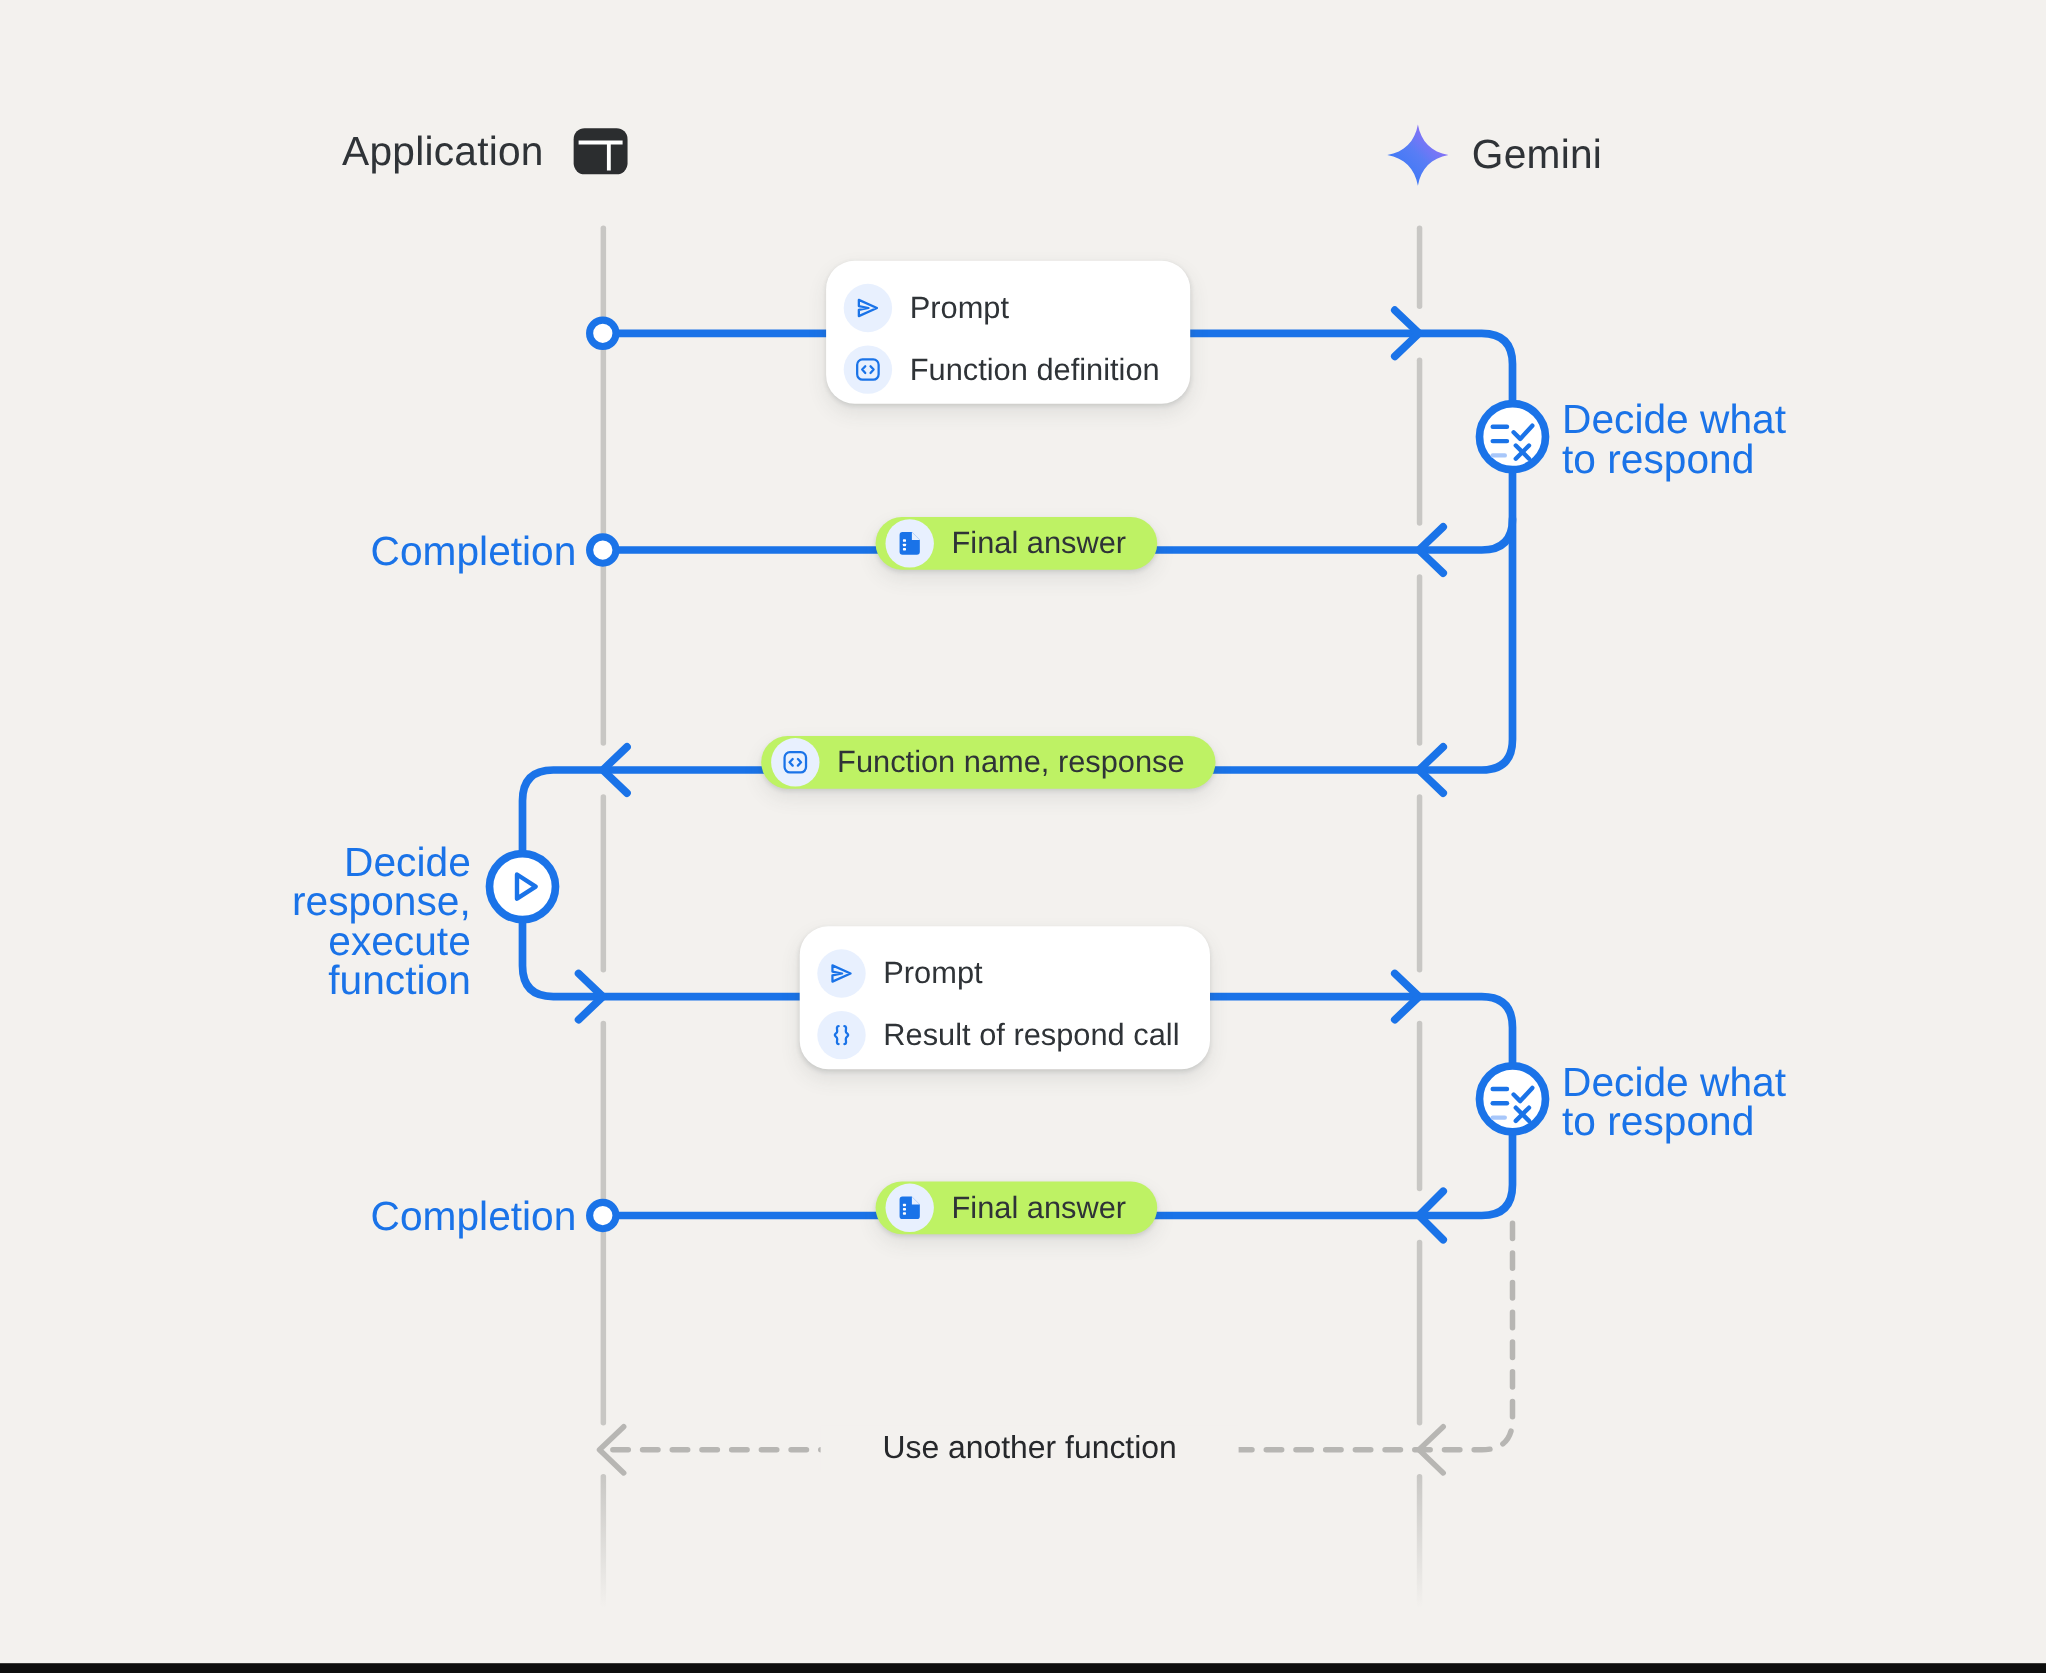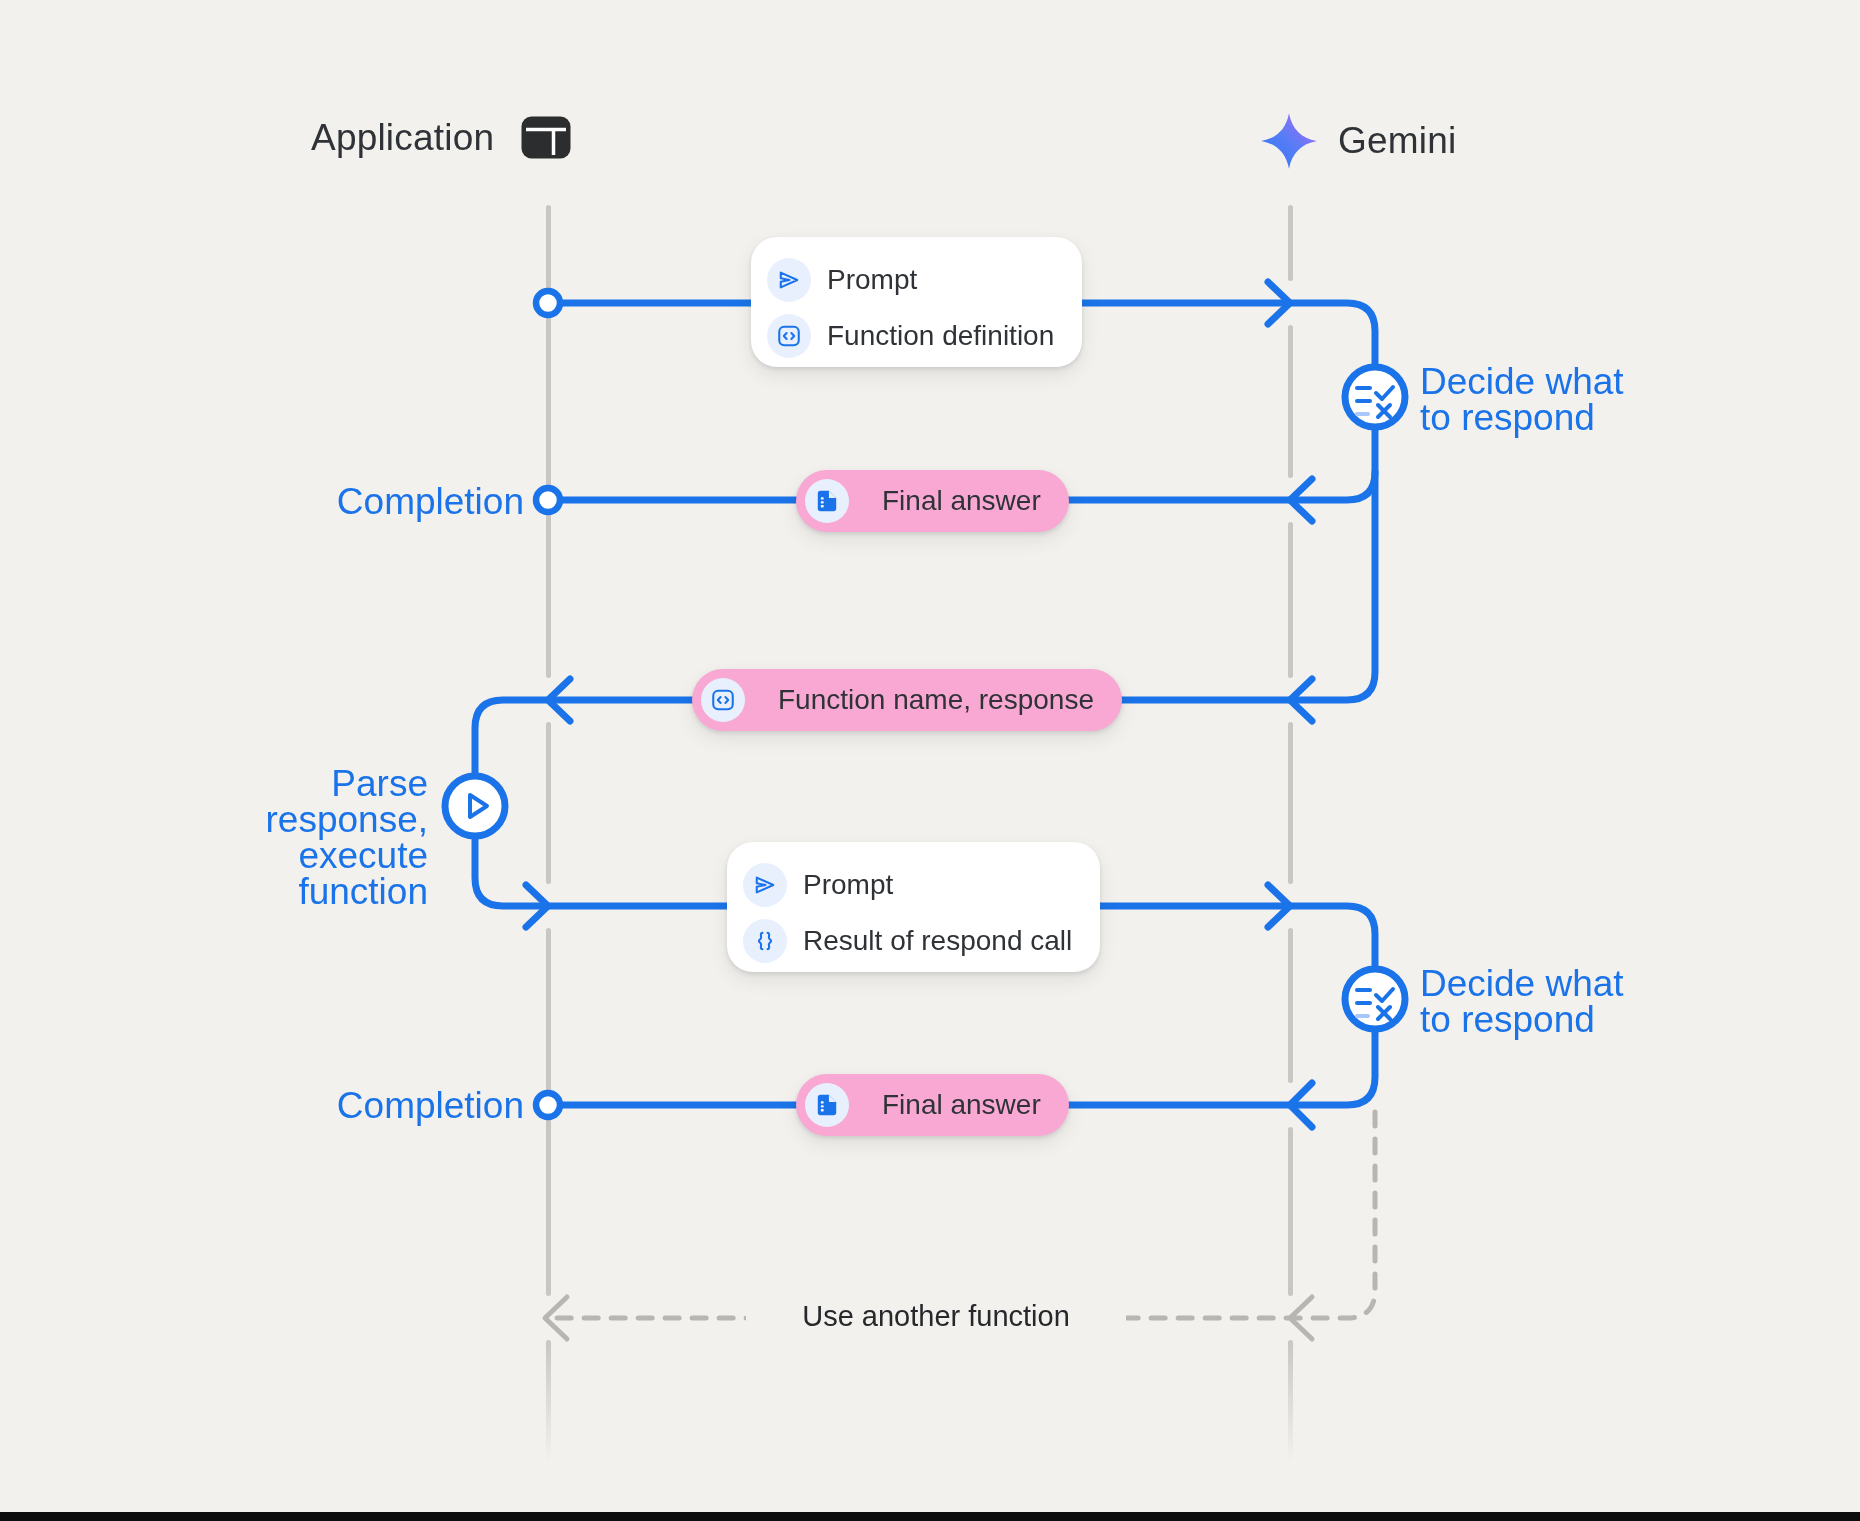--- a/index.html
+++ b/index.html
@@ -18,24 +18,24 @@
   .actor{position:absolute;display:flex;align-items:center;z-index:3;}
   .actor-label{font-size:37px;font-weight:500;color:#2f3337;letter-spacing:.2px;}
   
   .msgbox{
     position:absolute;z-index:3;background:#ffffff;border-radius:26px;
     box-shadow:0 2px 4px rgba(60,64,67,.14),0 8px 18px rgba(60,64,67,.10);
     display:inline-flex;flex-direction:column;justify-content:center;
     gap:12px;padding:24px 28px 12px 16px;height:130px;box-sizing:border-box;
   }
   .pill{
-    position:absolute;z-index:3;background:#f9a8d4;border-radius:31px;
+    position:absolute;z-index:3;background:#bef264;border-radius:31px;
     box-shadow:0 2px 4px rgba(60,64,67,.14),0 8px 18px rgba(60,64,67,.10);
-    display:inline-flex;align-items:center;gap:33px;
-    padding:9px 28px 9px 9px;height:62px;box-sizing:border-box;
+    display:inline-flex;align-items:center;gap:16px;
+    padding:9px 28px 9px 9px;height:48px;box-sizing:border-box;
   }
   .row{display:flex;align-items:center;gap:16px;}
   .chip{
     width:44px;height:44px;border-radius:50%;background:#e8f0fe;flex:0 0 auto;
     display:flex;align-items:center;justify-content:center;
   }
   .msg-label{font-size:28px;color:#2f3337;white-space:nowrap;}
   
   .note{position:absolute;z-index:3;color:#1a73e8;font-size:37px;line-height:36px;}
   .note .ln{display:block;}
@@ -202,21 +202,21 @@
     <span class="chip">
       <svg width="26" height="26" viewBox="0 0 24 24">
         <rect x="3" y="3.5" width="18" height="17" rx="4.5" fill="none" stroke="#1a73e8" stroke-width="1.9"></rect>
         <path d="M9.8 9.2 L7.2 12 L9.8 14.8 M14.2 9.2 L16.8 12 L14.2 14.8" fill="none" stroke="#1a73e8" stroke-width="1.9" stroke-linecap="round" stroke-linejoin="round"></path>
       </svg>
     </span>
     <span class="msg-label">Function name, response</span>
   </div>
 
   <div class="note right-al" style="left:160px;top:766px;width:268px;">
-    <span class="ln">Parse response,</span>
+    <span class="ln">Decide response,</span>
     <span class="ln">execute function</span>
   </div>
 
   <div class="msgbox" style="left:727px;top:842px;">
     <div class="row">
       <span class="chip">
         <svg width="26" height="26" viewBox="0 0 24 24">
           <path d="M4.4 5.2 L19.6 12 L4.4 18.8 L4.4 13.6 L12.5 12 L4.4 10.4 Z" fill="none" stroke="#1a73e8" stroke-width="1.9" stroke-linejoin="round" stroke-linecap="round"></path>
         </svg>
       </span>

